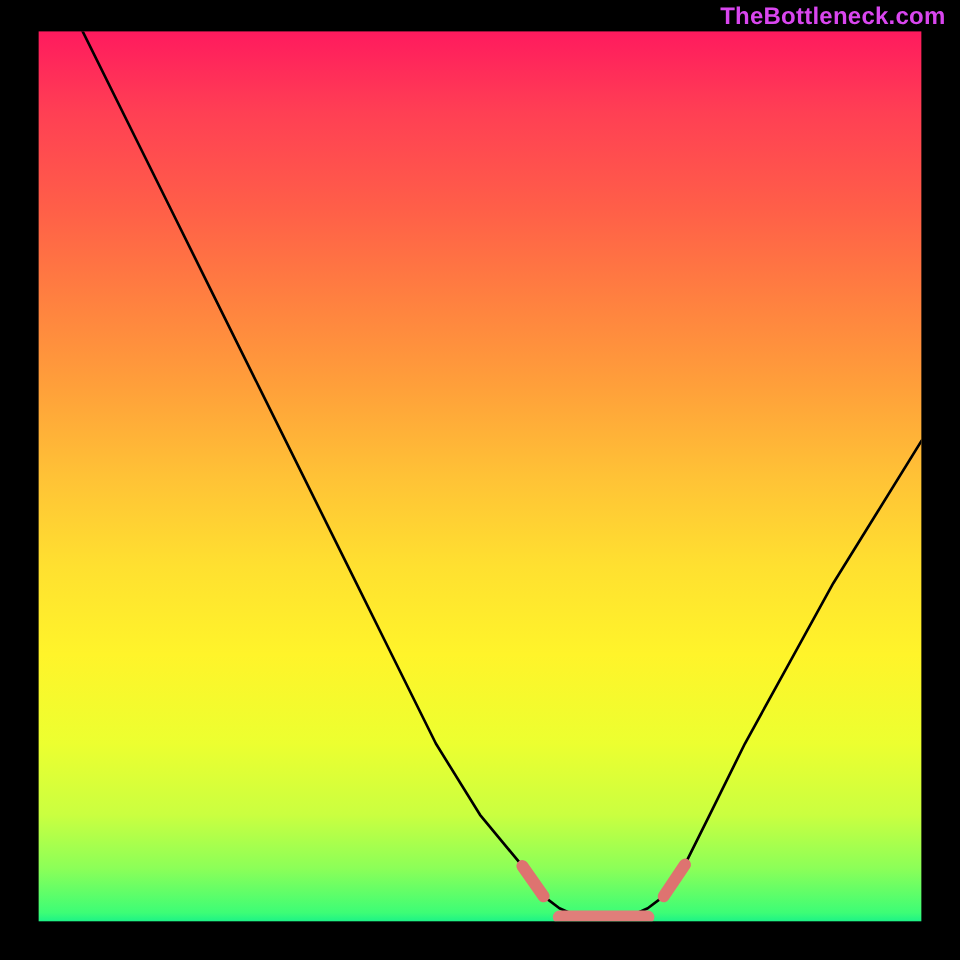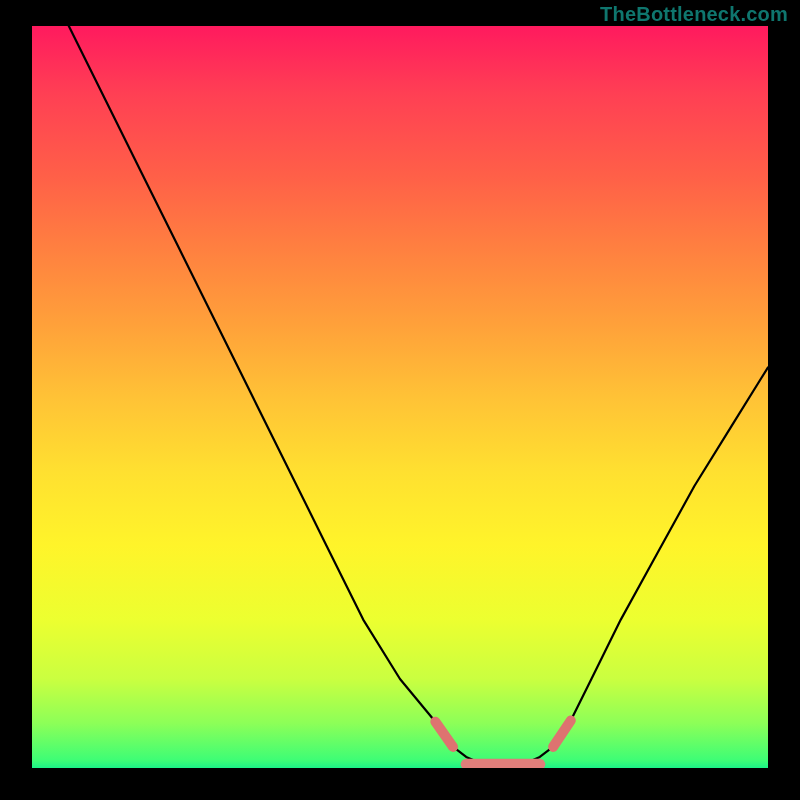--- a/index.html
+++ b/index.html
@@ -9,21 +9,21 @@
     height: 800px;
     background: #000;
     font-family: Arial, Helvetica, sans-serif;
     position: relative;
     overflow: hidden;
   }
   .watermark {
     position: absolute;
     top: 3px;
     right: 12px;
-    color: #0f766e;
+    color: #d946ef;
     font-size: 20px;
     font-weight: 600;
     z-index: 10;
     letter-spacing: 0.2px;
   }
   .plot-area {
     position: absolute;
     left: 32px;
     top: 26px;
     width: 736px;

